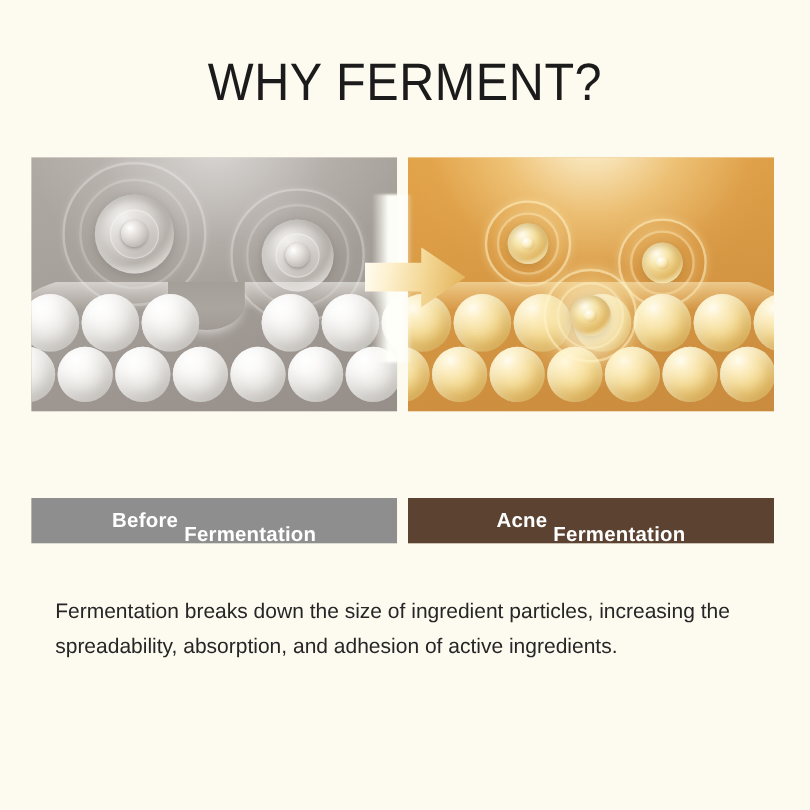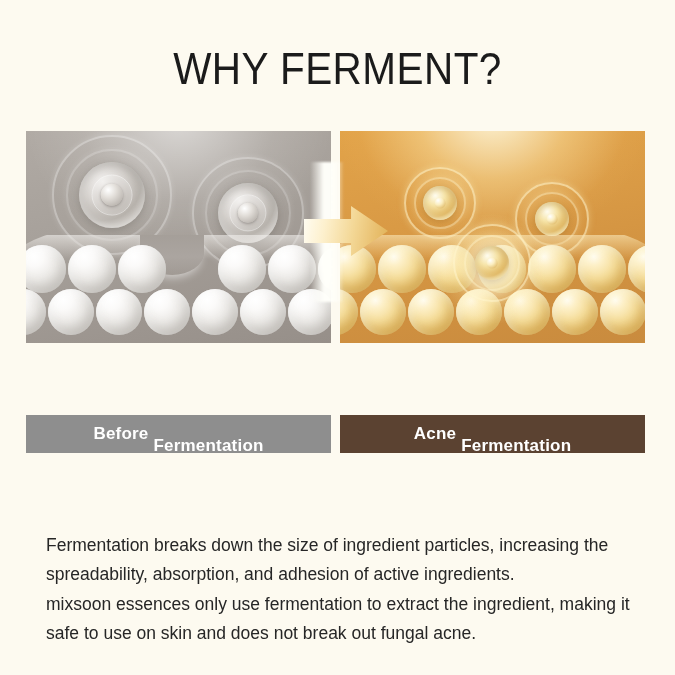--- a/index.html
+++ b/index.html
@@ -278,21 +278,20 @@
 
   .bodycopy {
     position: absolute;
     top: 495px;
     left: 46px;
     width: 600px;
     font-family: "Liberation Sans", sans-serif;
     font-size: 17.5px;
     line-height: 1.68;
     color: #262626;
-    margin-top: 36px;
   }
   .bodycopy p { margin: 0; }
 </style>
 </head>
 <body>
 
 <div class="page-title">WHY FERMENT?</div>
 
 <div class="compare-wrap">
 
@@ -394,14 +393,13 @@
 <div class="arrow-zone">
   <div class="arrow-glow"></div>
   <div class="arrow-shape"></div>
 </div>
 
 <div class="headline">
 </div>
 
 <div class="bodycopy">
   <p>Fermentation breaks down the size of ingredient particles, increasing the spreadability, absorption, and adhesion of active ingredients.</p>
-  <p>mixsoon essences only use fermentation to extract the ingredient, making it safe to use on skin and does not break out fungal acne.</p>
 </div>
 
 </body></html>

